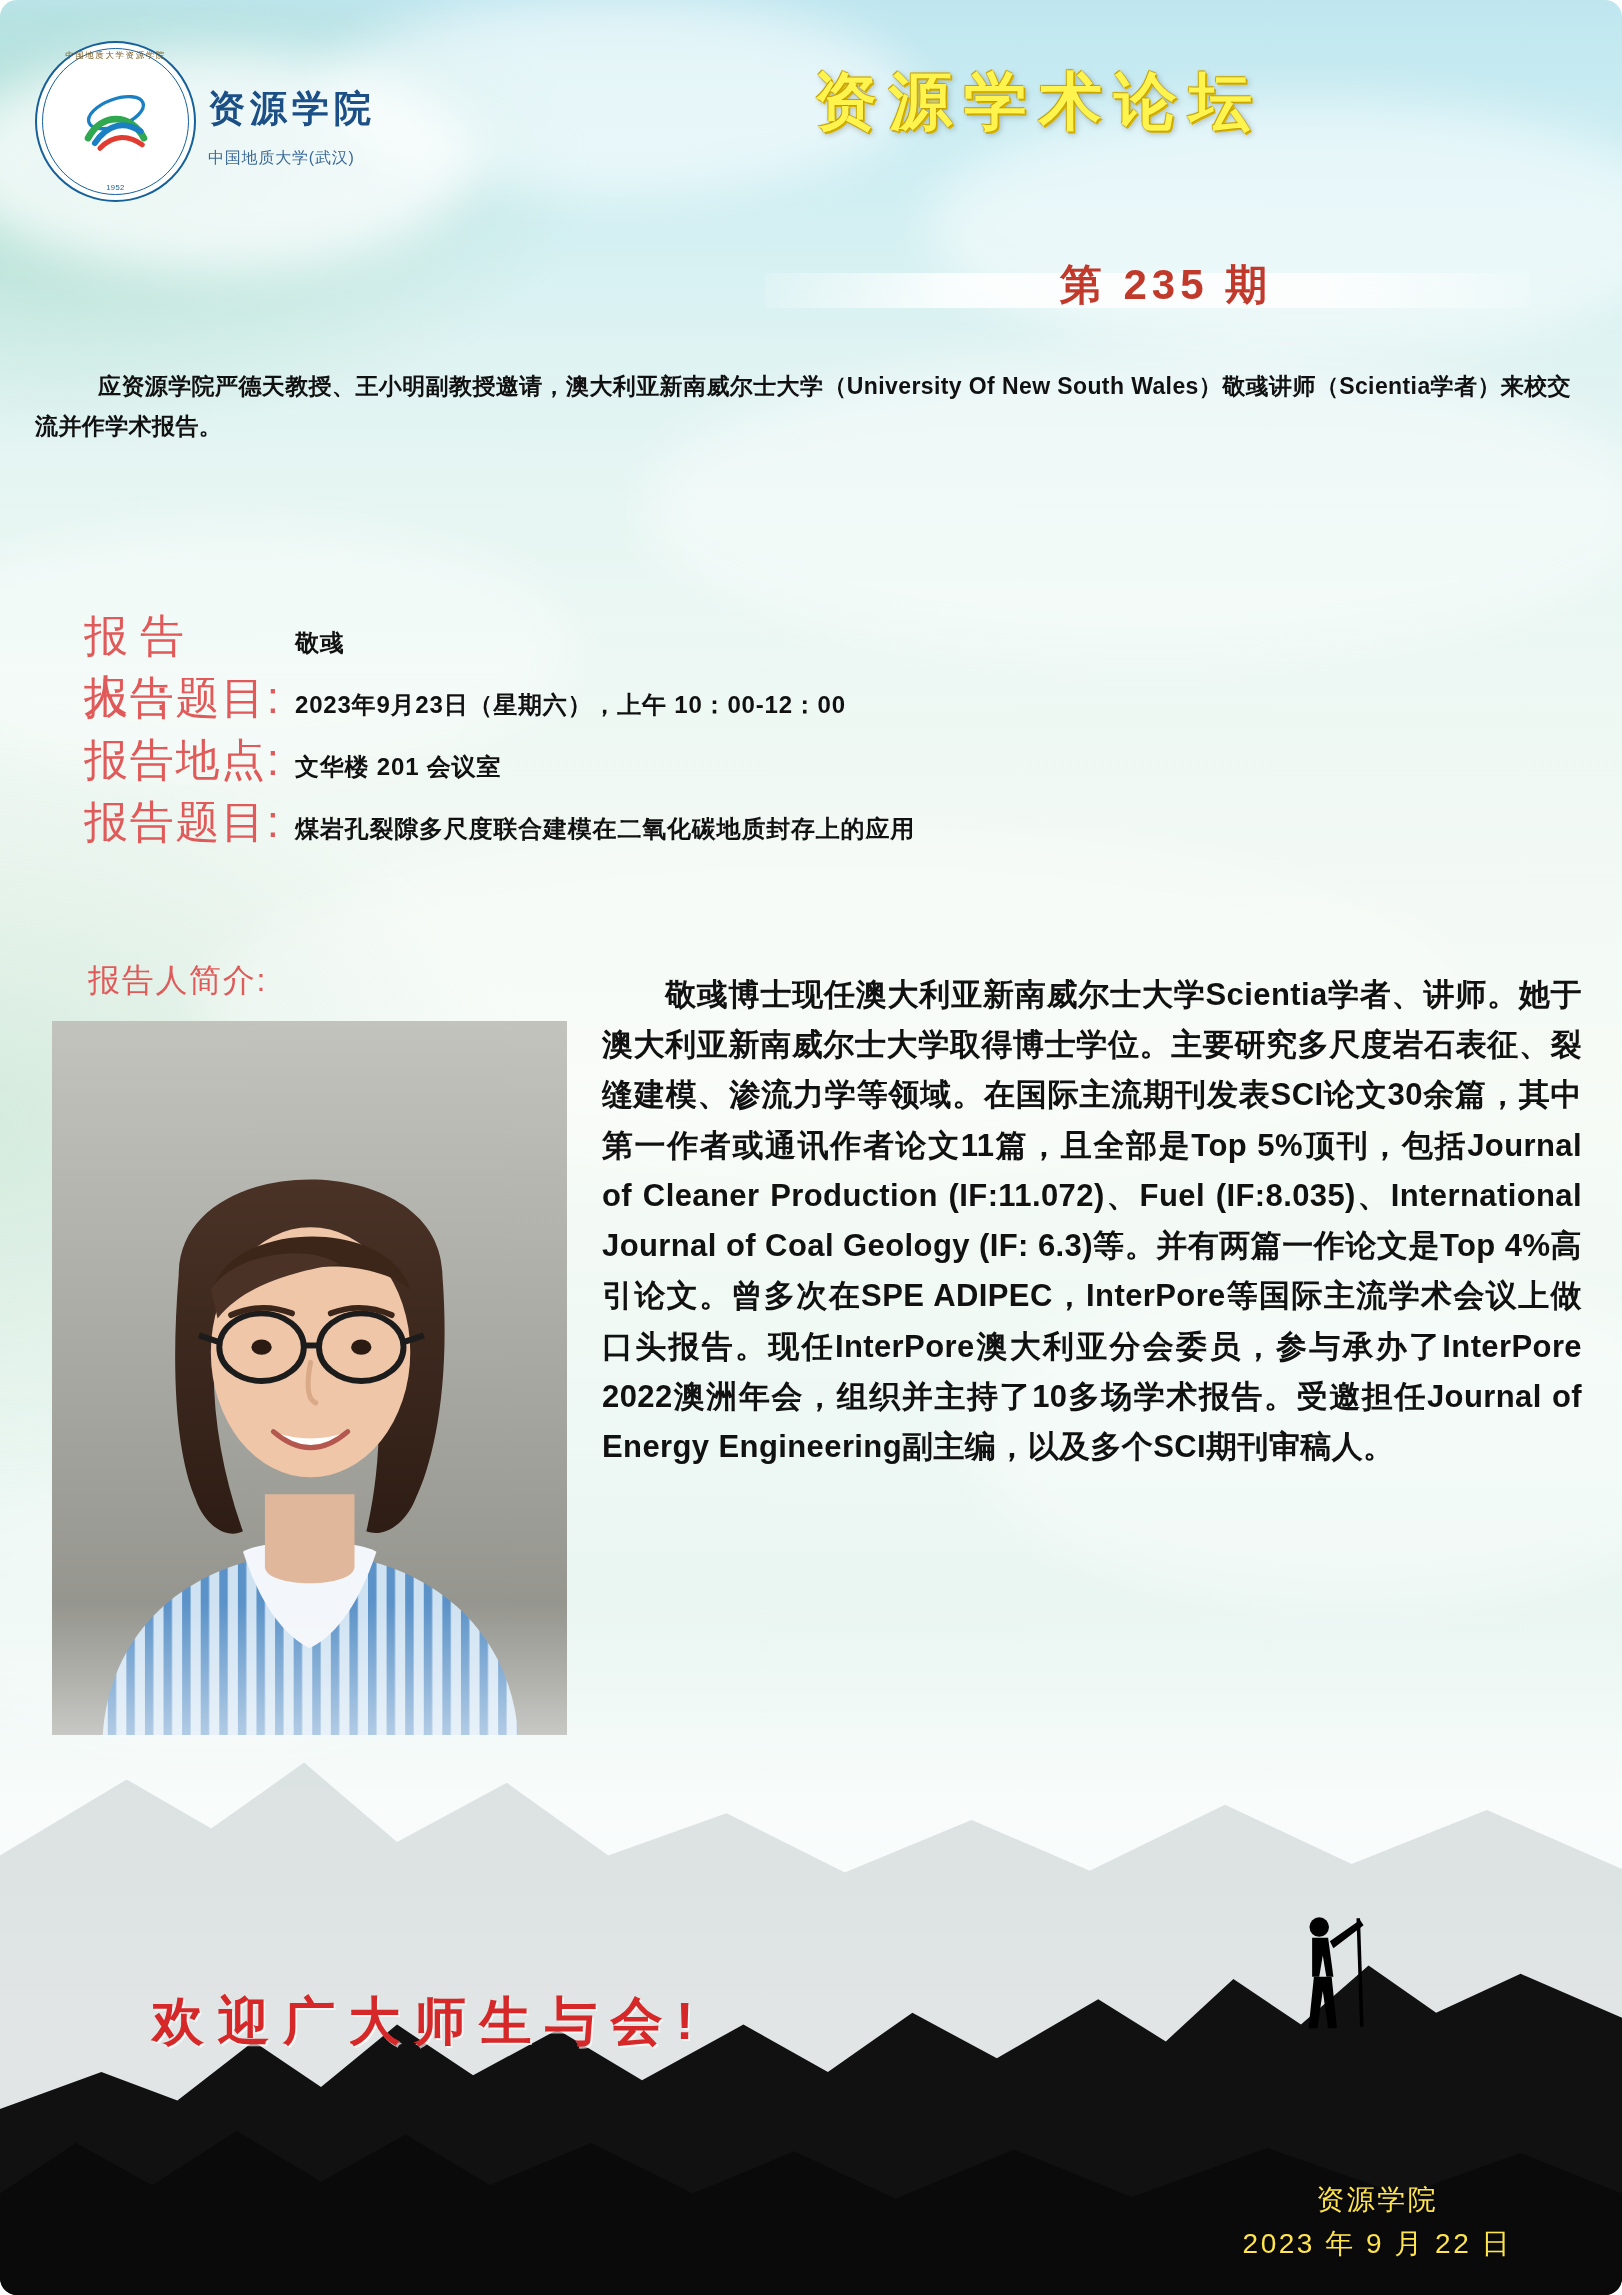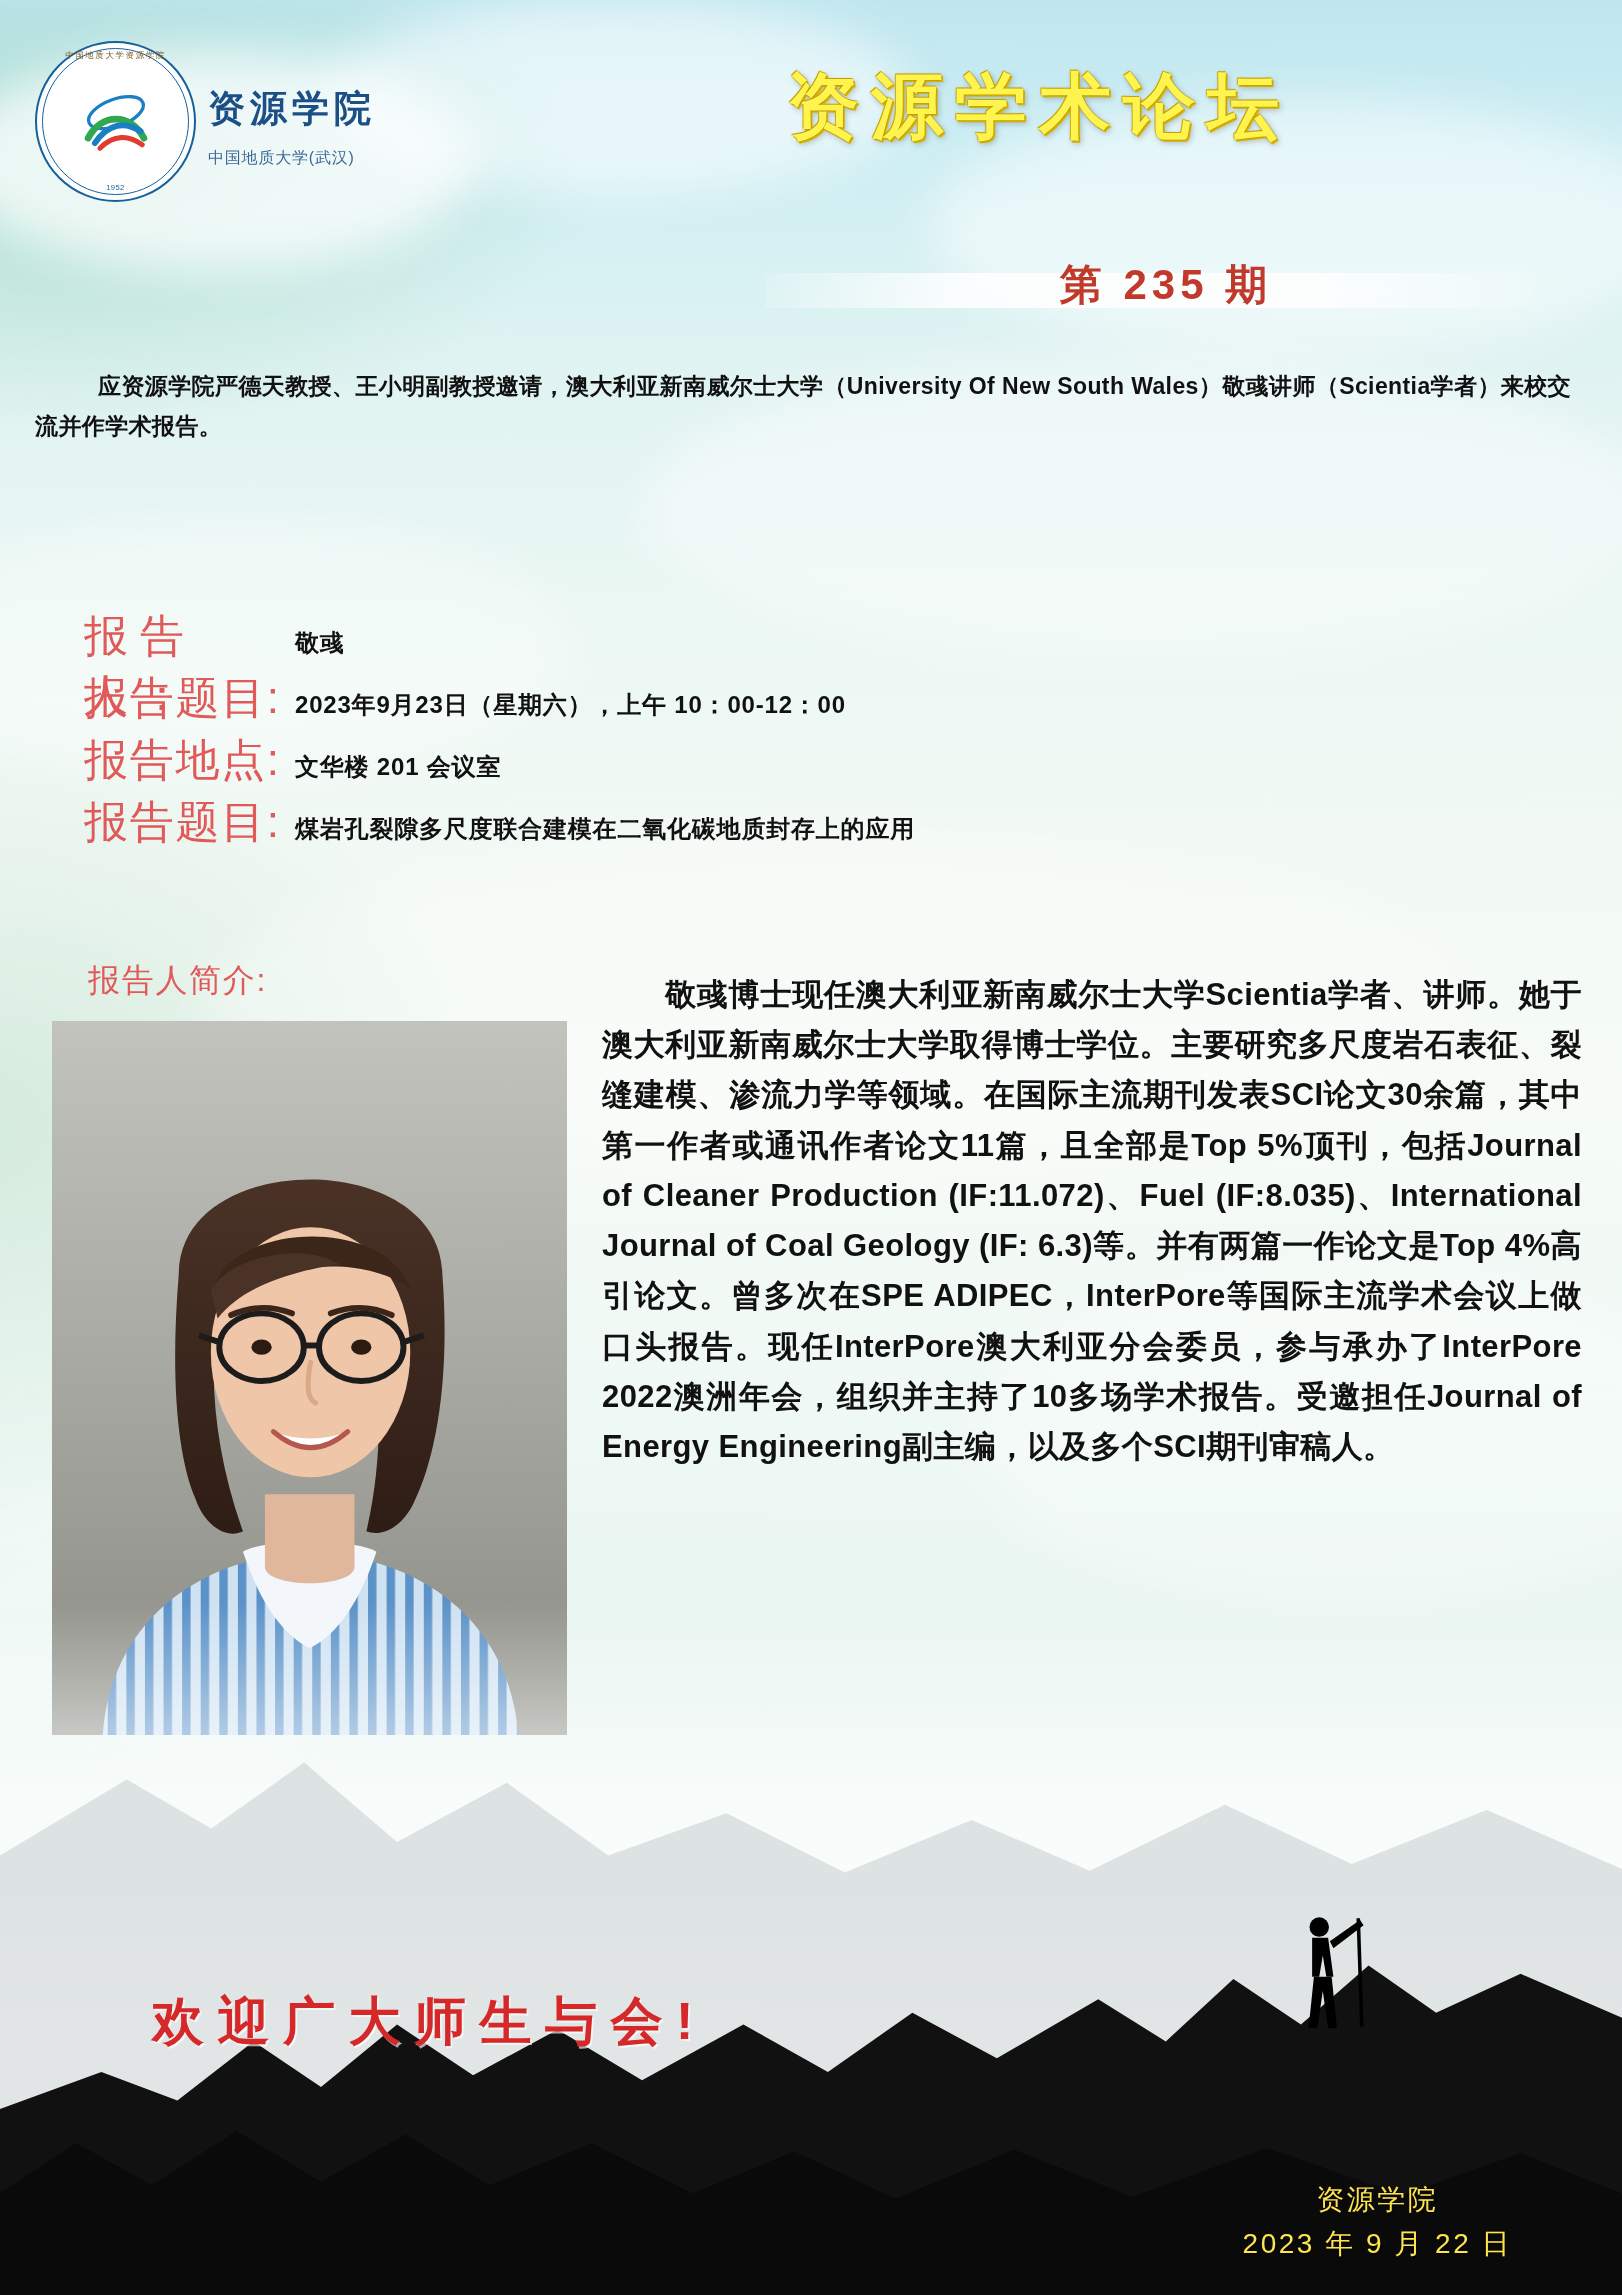--- a/index.html
+++ b/index.html
@@ -24,20 +24,21 @@
         #cdeef3 152px,
         #dff3f2 355px,
         #eaf7f3 591px,
         #f2f9f4 845px,
         #f6fbf6 1098px,
         #eef8f4 1436px,
         #e6f4f0 1732px,
         #dbeeea 1901px,
         #ffffff 2028px,
         #ffffff 2295px);
+    border-radius: 17px;
   }
   
   .cloud {
     position: absolute;
     border-radius: 50%;
     background: rgba(255,255,255,0.75);
     filter: blur(24px);
     pointer-events: none;
   }
   .cloud.c1 { left: -51px; top: 51px; width: 524px; height: 220px; }
@@ -138,21 +139,21 @@
     margin-top: 18px;
     opacity: 0.85;
   }
 
   .main-title {
     position: absolute;
     left: 591px;
     top: 59px;
     width: 896px;
     text-align: center;
-    font-size: 72px;
+    font-size: 63px;
     font-weight: bold;
     letter-spacing: 12px;
     color: #fff34d;
     text-shadow:
       0 0 1.7px #8a6b00,
       1.7px 1.7px 0 #d9b400,
       -0.8px -0.8px 0 #d9b400,
       2.5px 3.4px 6.8px rgba(0,0,0,0.25);
     white-space: nowrap;
   }

